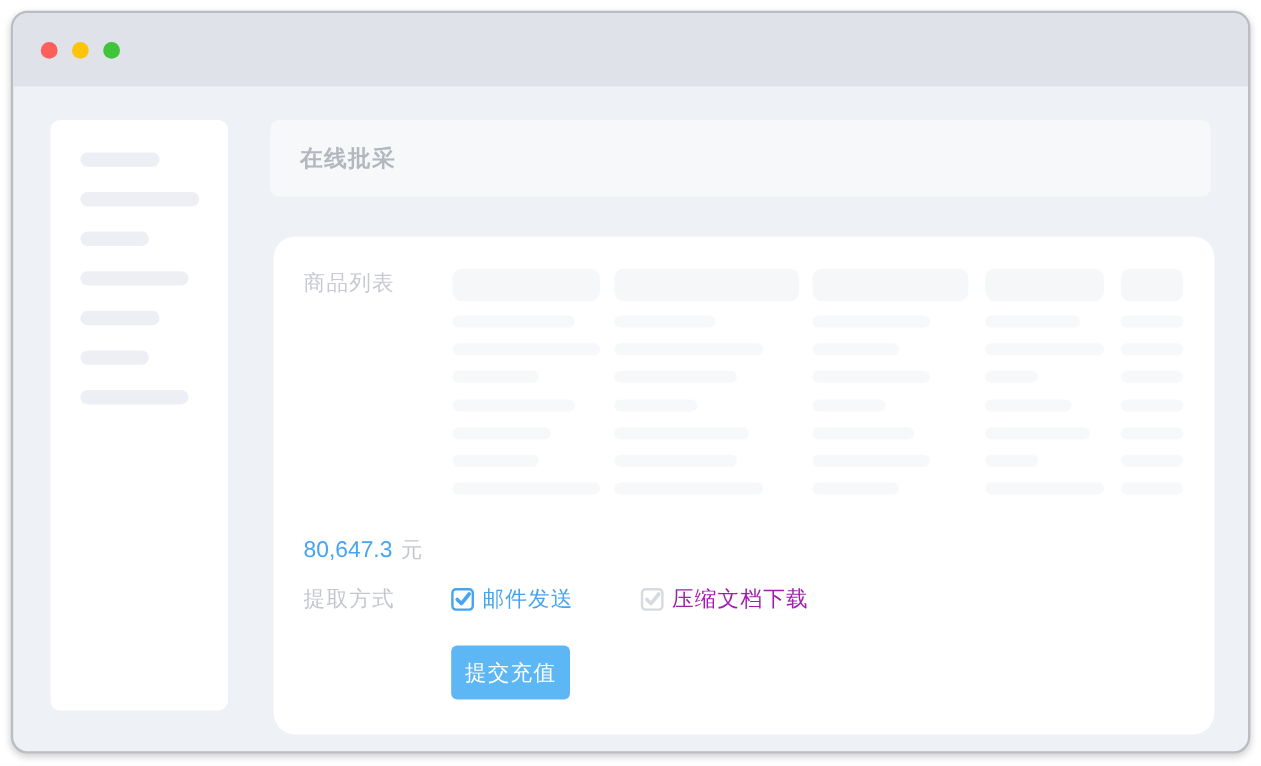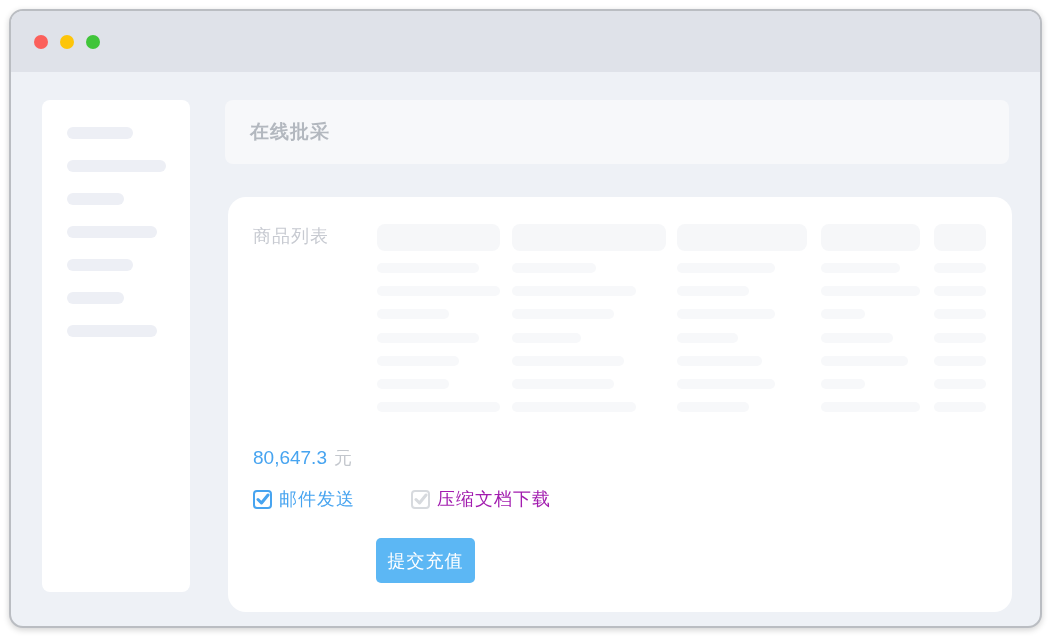--- a/index.html
+++ b/index.html
@@ -170,20 +170,21 @@
             <div class="skel-row" style="top: 205px; width: 52px;"></div>
           </div>
         </div>
 
       <div class="total-row">
         <span class="total-value">80,647.3</span>
         <span class="total-unit">元</span>
       </div>
 
       <div class="method-row">
+        <span class="row-label">提取方式</span>
 
         <label class="cb-item active">
           <span class="cb-box">
             <svg class="cb-check" viewBox="0 0 14 14" fill="none" stroke-width="3" stroke-linecap="round" stroke-linejoin="round">
               <polyline points="2,7.5 5.5,11 12,3"></polyline>
             </svg>
           </span>
           <span class="cb-label">邮件发送</span>
         </label>
 

